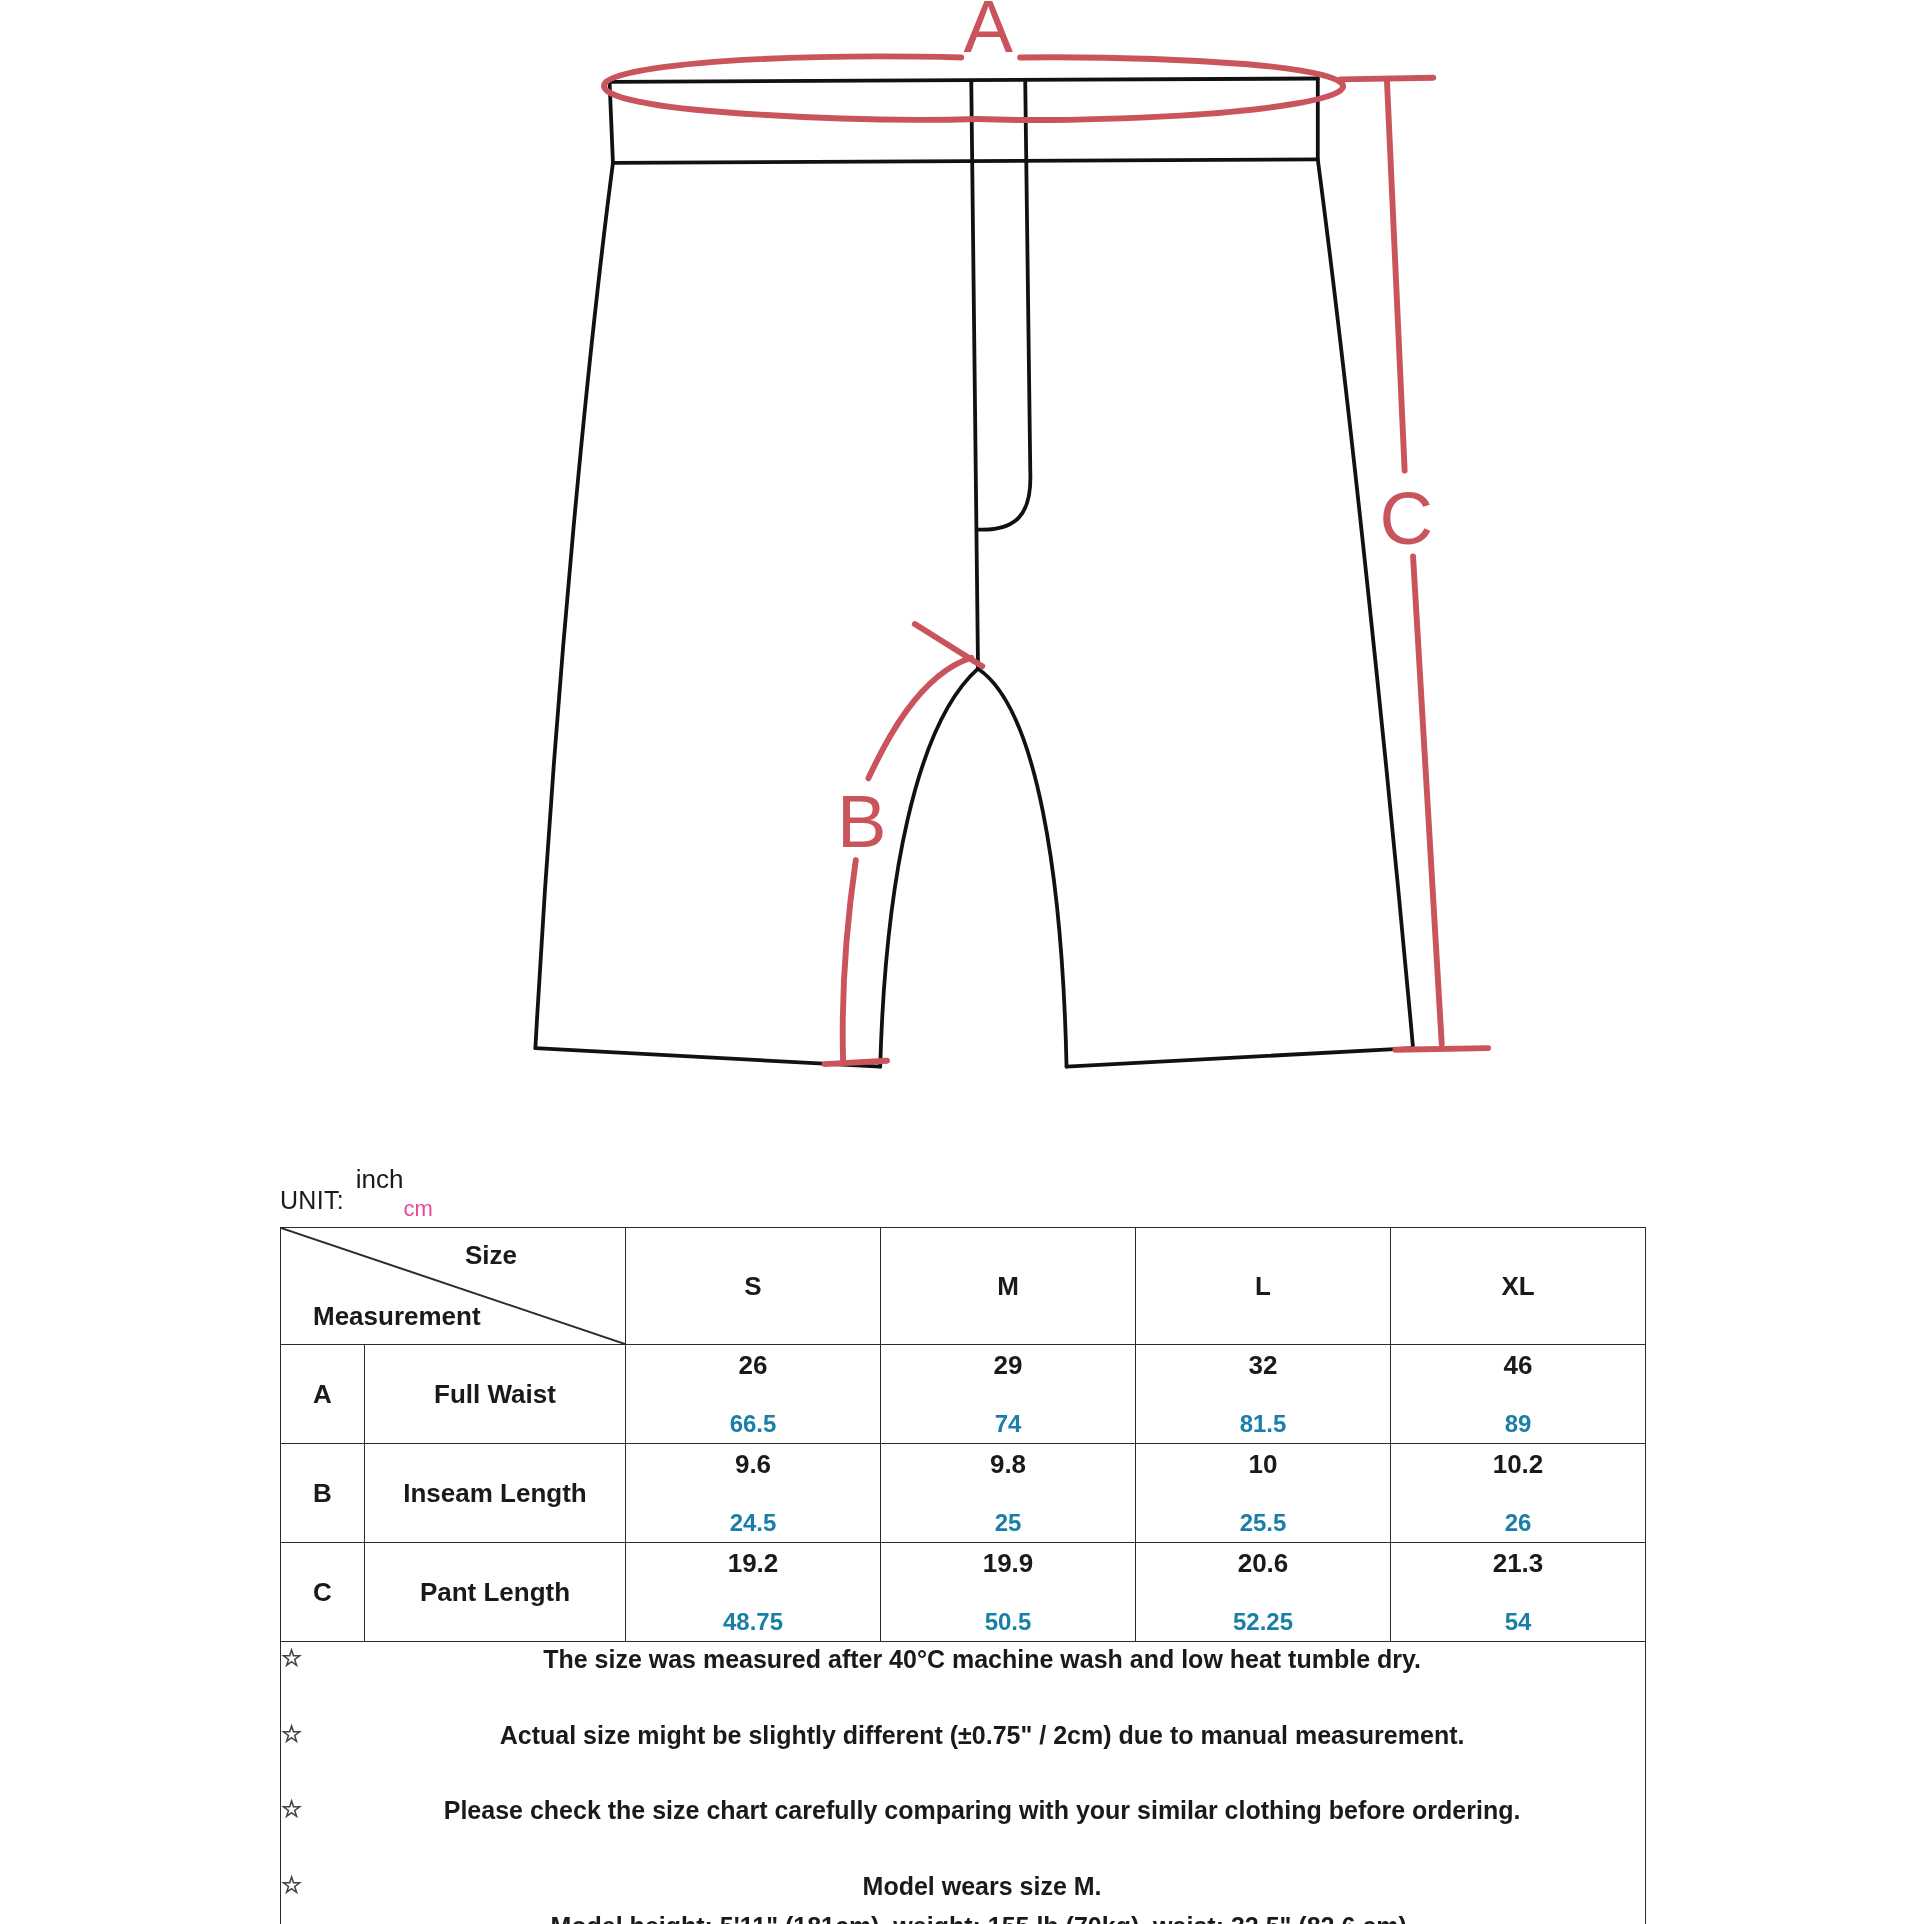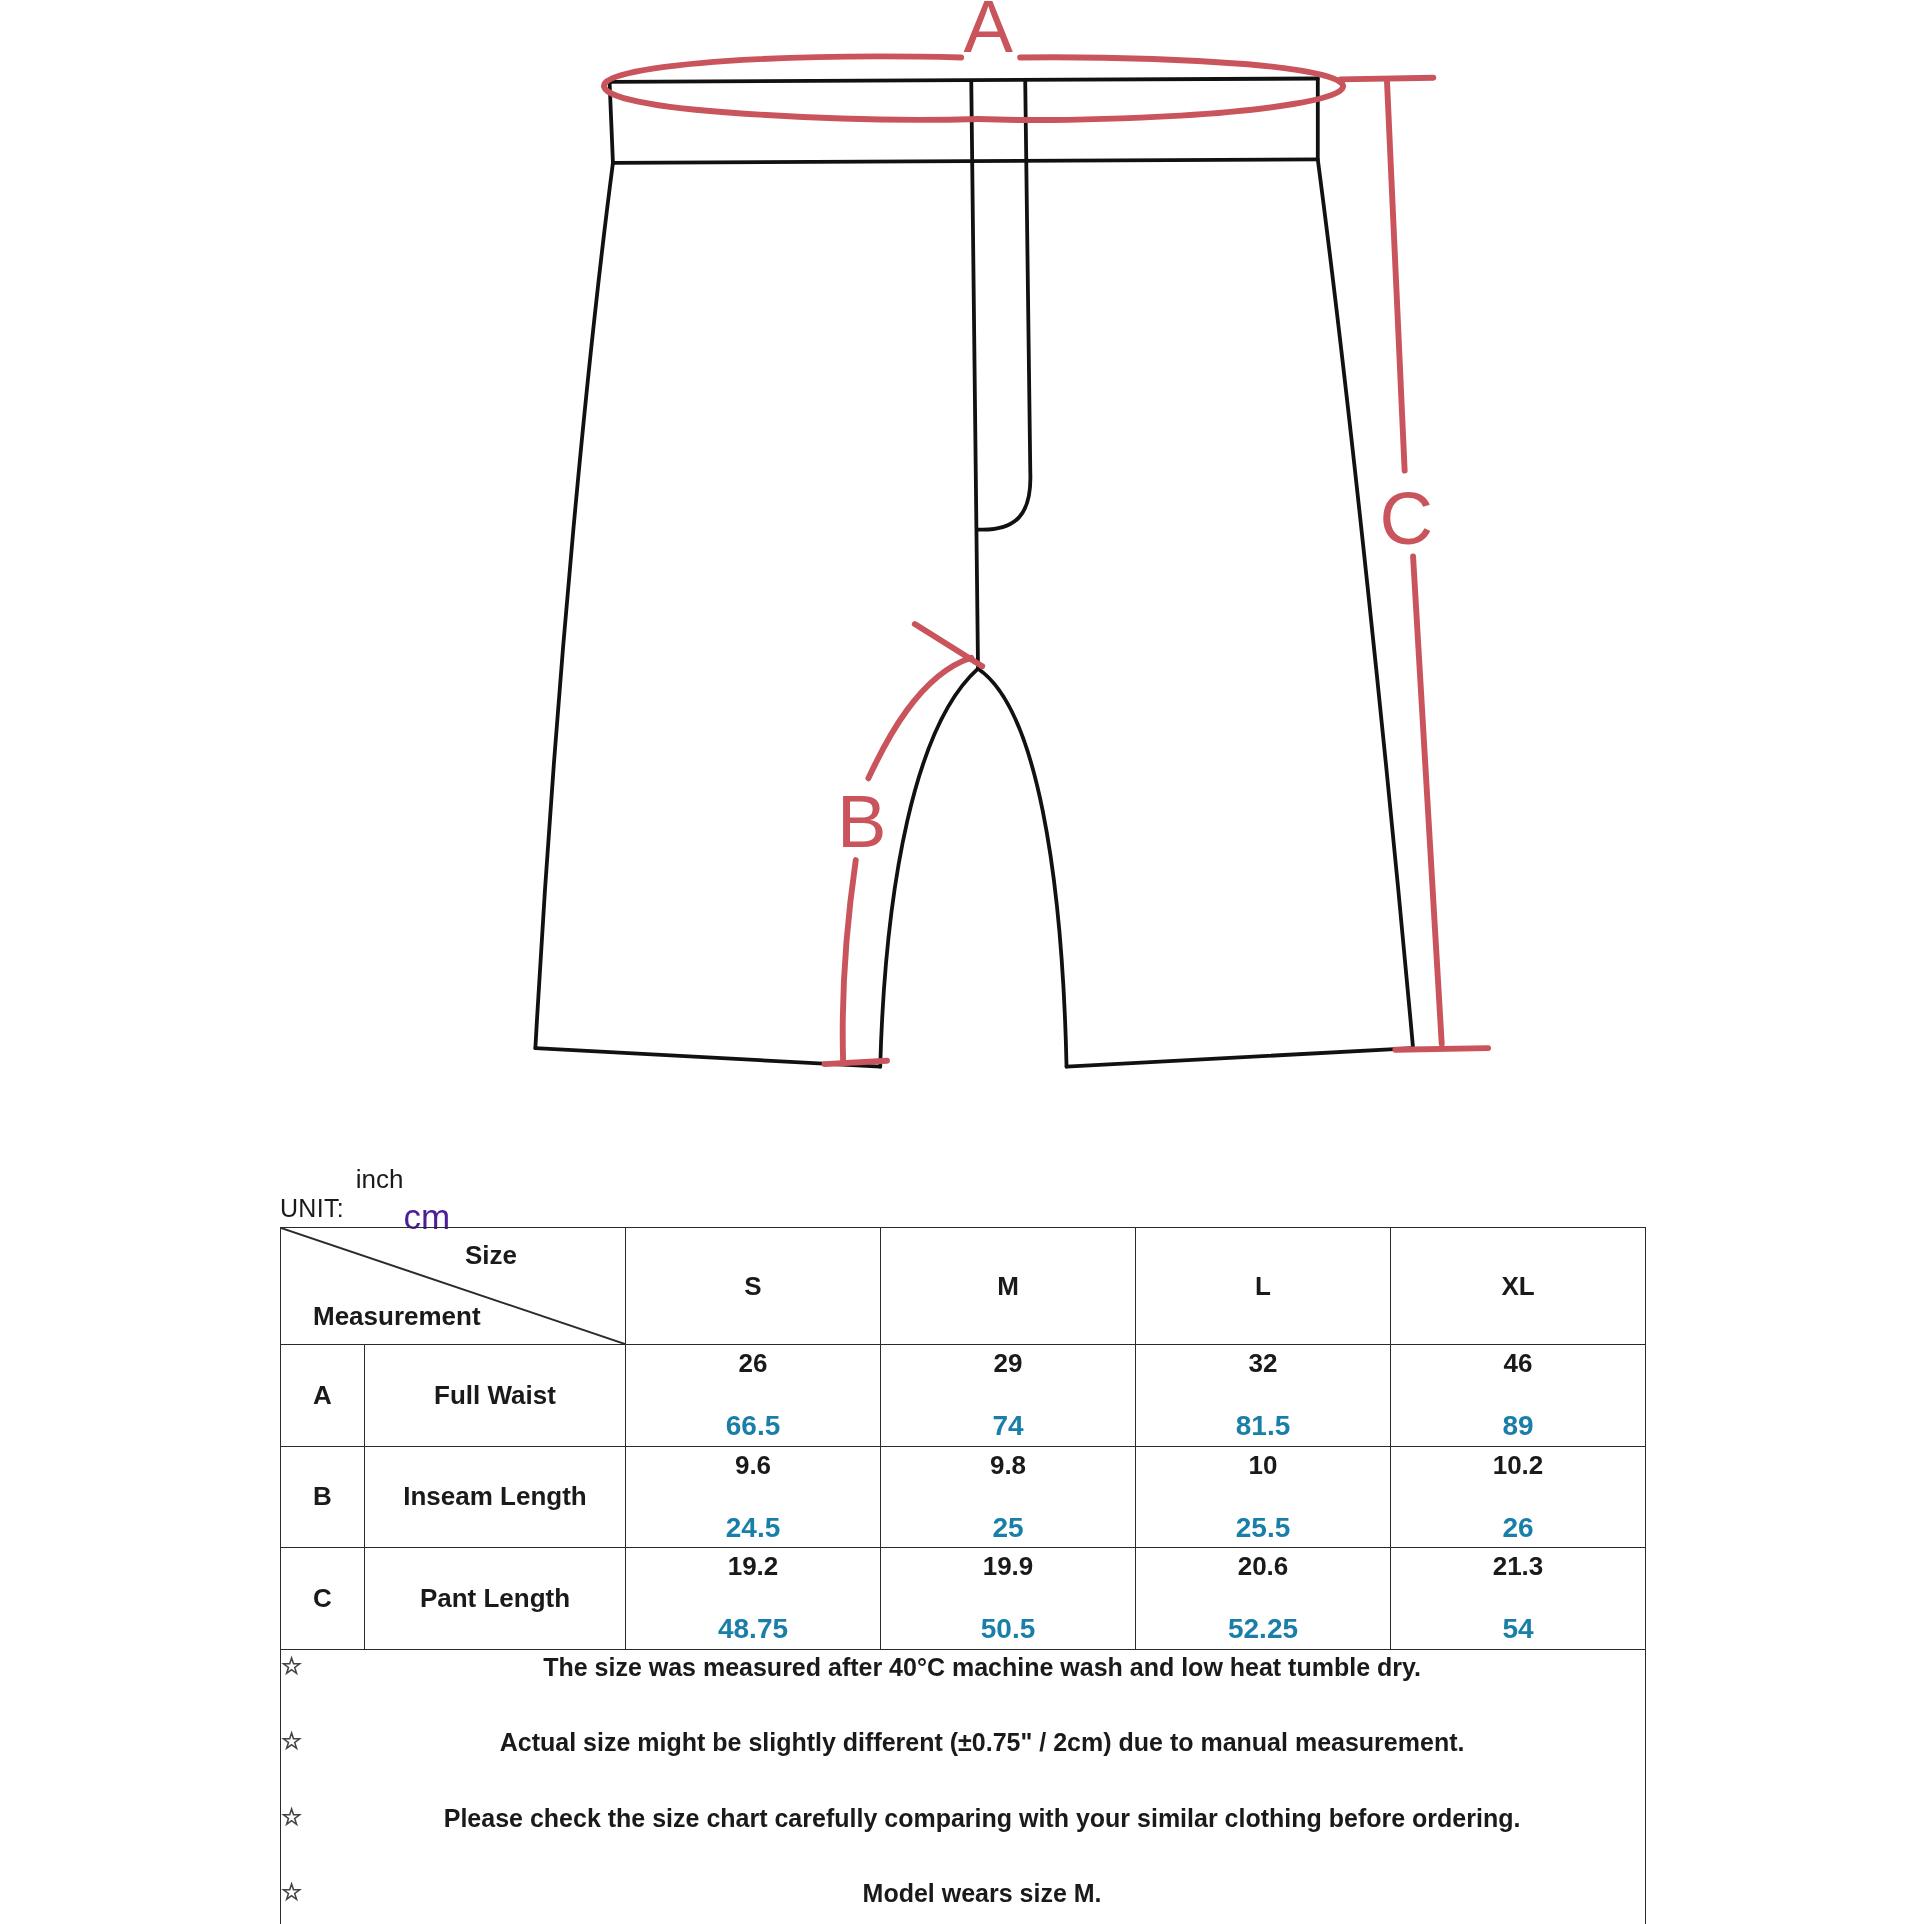--- a/index.html
+++ b/index.html
@@ -49,22 +49,22 @@
   #unit-legend .unit-stack {
     display: flex;
     flex-direction: row;
     line-height: 1.22;
   }
   #unit-legend .unit-inch {
     font-size: 26px;
     color: #1a1a1a;
   }
   #unit-legend .unit-cm {
-    font-size: 35px;
-    color: #4c1d95;
+    font-size: 22px;
+    color: #ec4899;
     margin-top: 32px;
   }
 
   
   #size-table-wrap {
     position: absolute;
     left: 280px;
     top: 1227px;
     width: 1364px;
   }
@@ -129,21 +129,21 @@
     line-height: 1.42;
   }
   td.val-cell .v-in {
     display: block;
     color: #1a1a1a;
     font-size: 26px;
   }
   td.val-cell .v-cm {
     display: block;
     color: #1a7fa8;
-    font-size: 28px;
+    font-size: 24px;
     margin-top: 24px;
   }
 
   
   td.notes-cell {
     text-align: left;
     padding: 34px 39px 39px 46px;
   }
   ul.notes-list {
     list-style: none;

